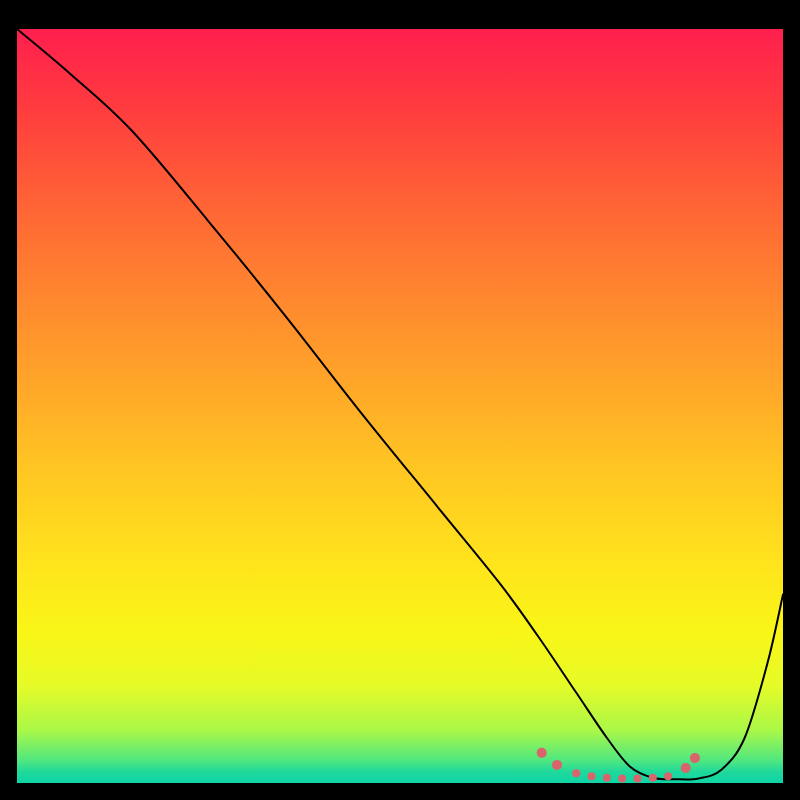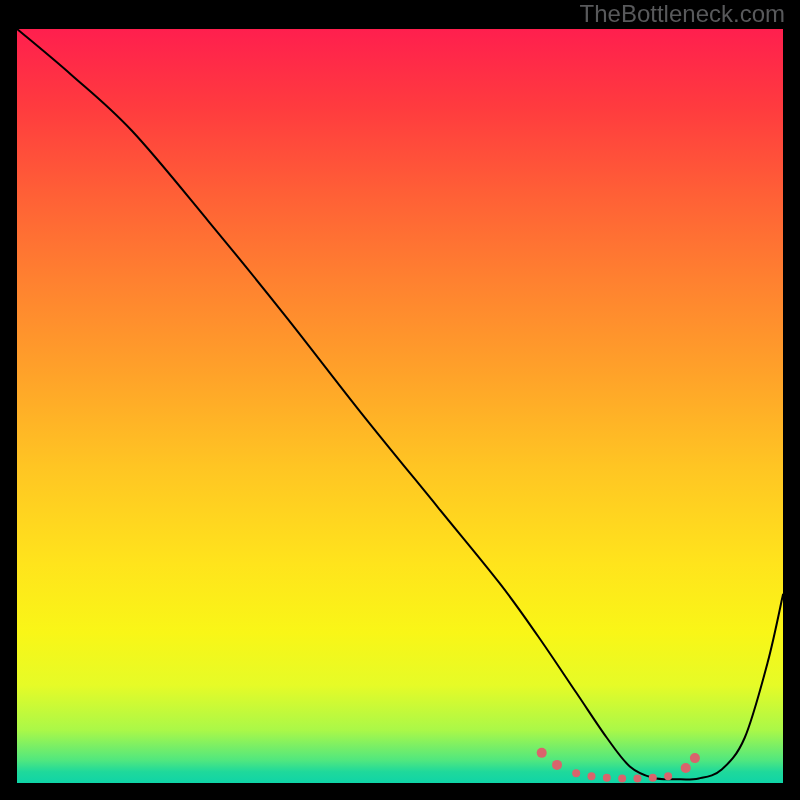--- a/index.html
+++ b/index.html
@@ -79,14 +79,13 @@
           <circle cx="589.82" cy="748.72" r="4" class="marker" fill="#d9646c"></circle>
           <circle cx="605.14" cy="749.48" r="4" class="marker" fill="#d9646c"></circle>
           <circle cx="620.46" cy="749.48" r="4" class="marker" fill="#d9646c"></circle>
           <circle cx="635.78" cy="748.72" r="4" class="marker" fill="#d9646c"></circle>
           <circle cx="651.10" cy="747.21" r="4" class="marker" fill="#d9646c"></circle>
           <circle cx="668.72" cy="738.92" r="5" class="marker" fill="#d9646c"></circle>
           <circle cx="677.91" cy="729.12" r="5" class="marker" fill="#d9646c"></circle>
         </g>
     </svg>
   </div>
-  <div class="watermark">TheBottleneck.com</div>
 </div>
 
 </body></html>

